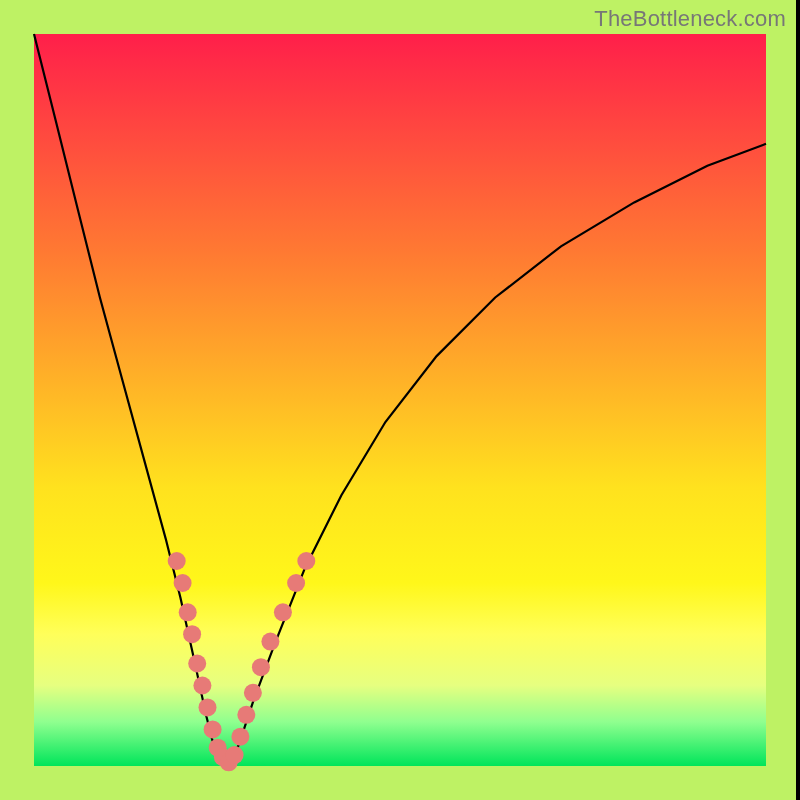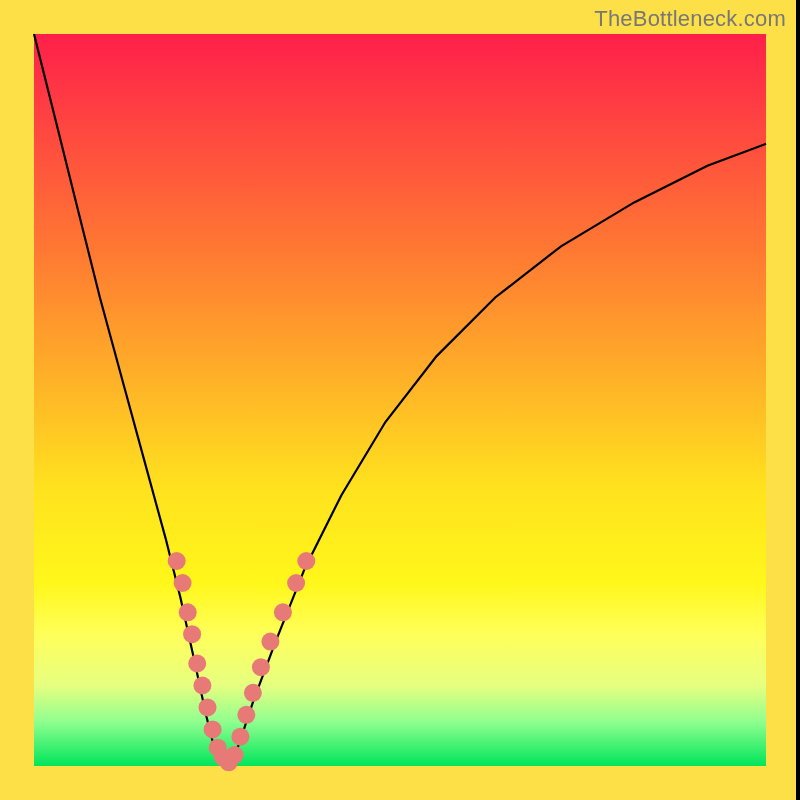--- a/index.html
+++ b/index.html
@@ -10,21 +10,21 @@
     overflow: hidden;
     background: #000;
     font-family: Arial, Helvetica, sans-serif;
   }
   .frame {
     position: absolute;
     left: 0;
     top: 0;
     width: 796px;
     height: 800px;
-    background: #fde047;
+    background: #bef264;
   }
   .plot-area {
     position: absolute;
     left: 34px;
     top: 34px;
     width: 732px;
     height: 732px;
     background: linear-gradient(to bottom,
       #ff1f4a 0%,
       #ff4a3f 14%,

